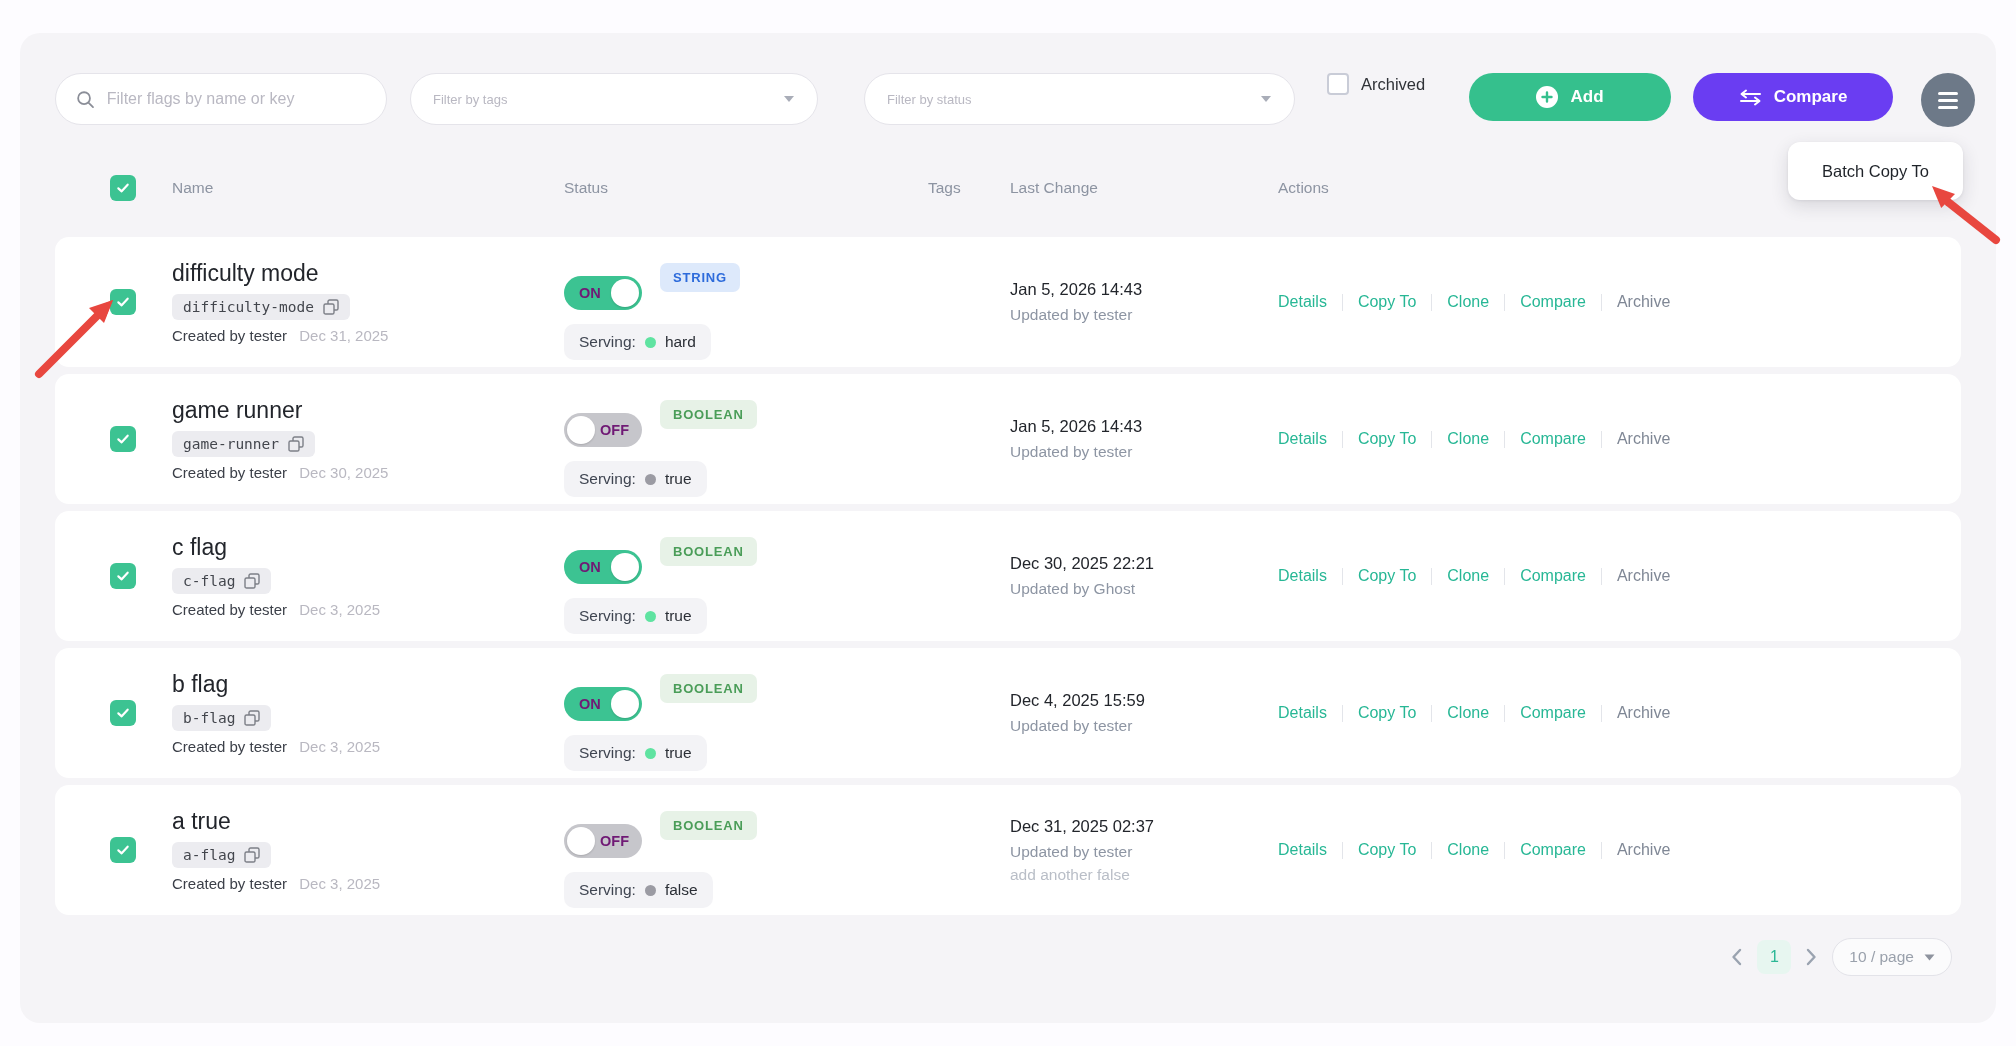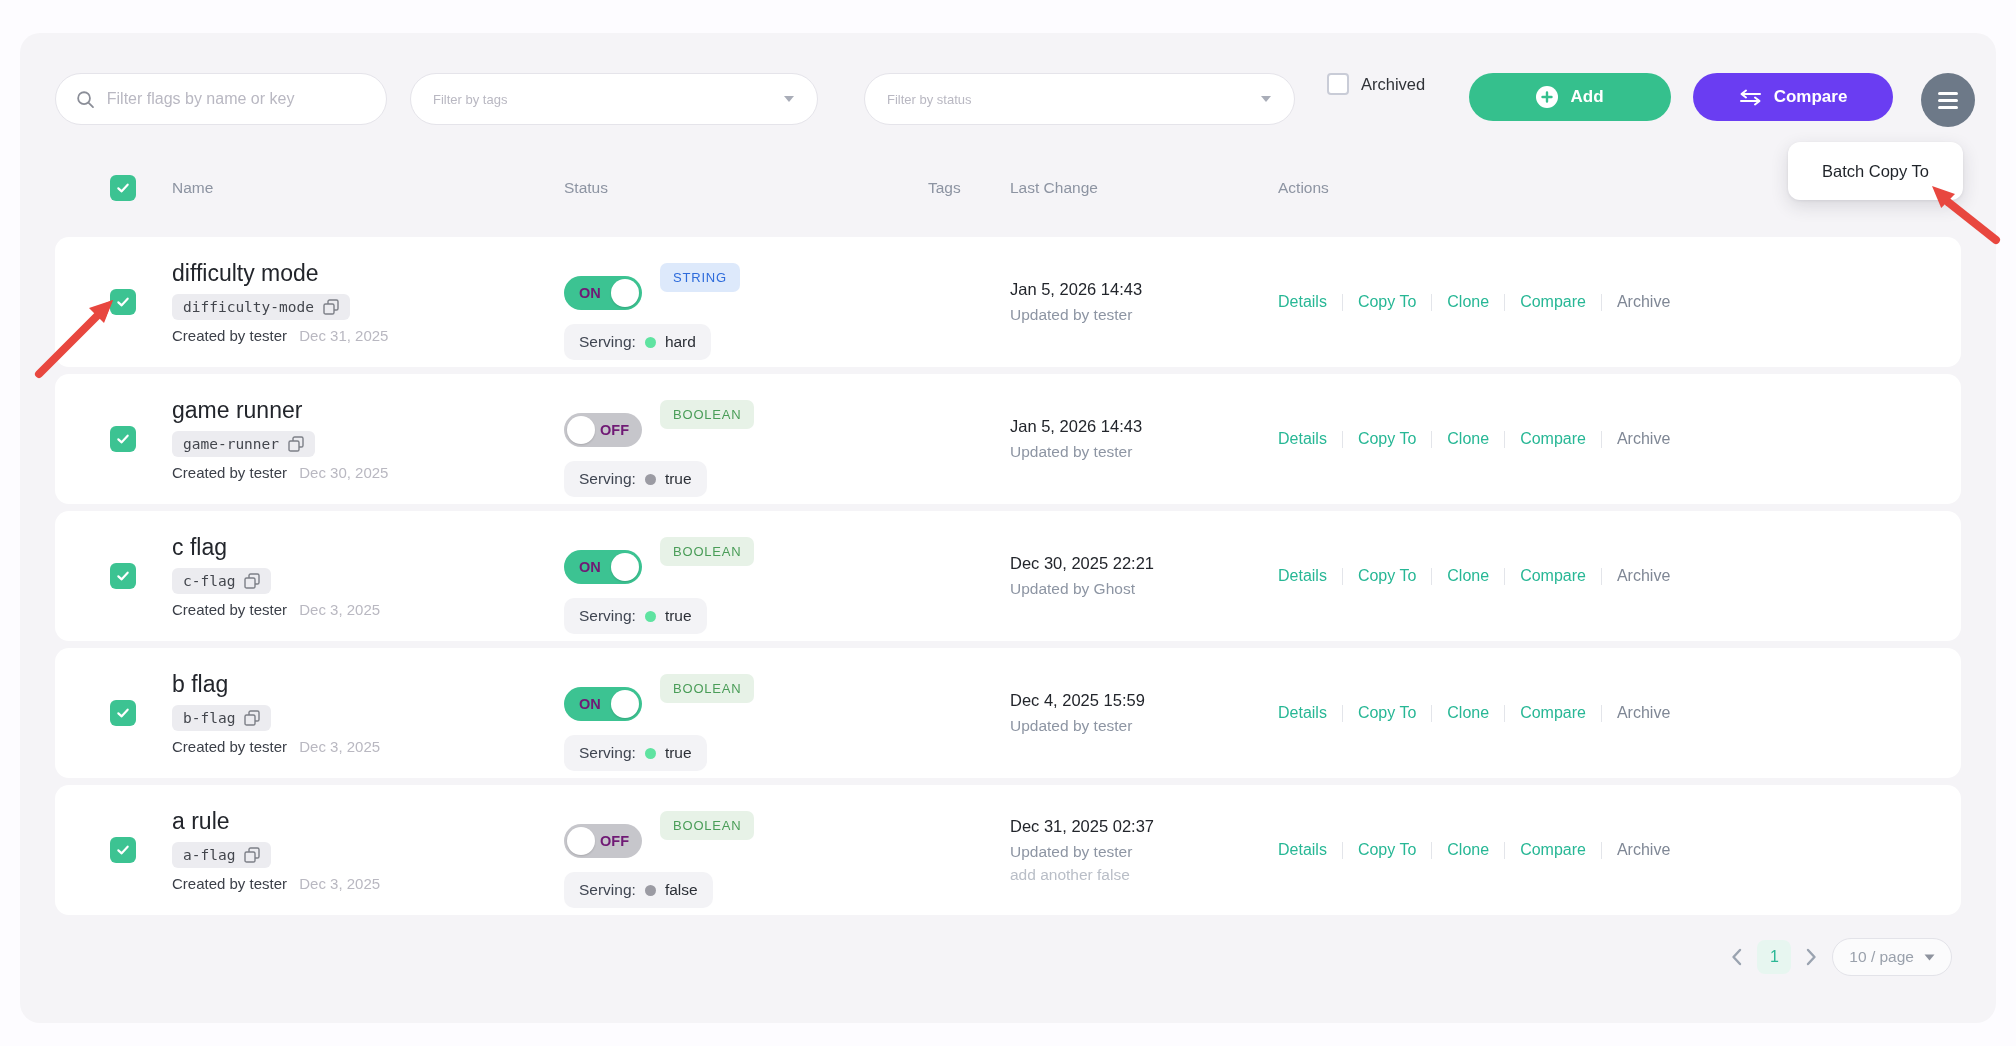--- a/index.html
+++ b/index.html
@@ -112,21 +112,21 @@
     box-shadow:0 1px 2px rgba(0,0,0,.15);
   }
   .toggle .tlabel { position:absolute; top:0; line-height:34px; }
   .toggle.on  { background:#3cc392; }
   .toggle.on .knob { right:3px; }
   .toggle.on .tlabel { left:15px; }
   .toggle.off { background:#c6c6cb; }
   .toggle.off .knob { left:3px; }
   .toggle.off .tlabel { right:13px; }
   .type-badge {
-    font-size:13px; font-weight:normal; letter-spacing:.8px;
+    font-size:13px; font-weight:bold; letter-spacing:.8px;
     padding:7px 13px; border-radius:7px;
   }
   .badge-string  { background:#dde9fb; color:#2d6bdb; }
   .badge-boolean { background:#e7f2e7; color:#4a9d58; }
   .serving-pill {
     display:inline-flex; align-items:center; gap:9px; margin-top:14px;
     background:#f3f3f6; border-radius:10px; padding:9px 15px; font-size:15.5px;
   }
   .serving-pill .slabel { color:#3f4551; }
   .serving-pill .dot { width:11px; height:11px; border-radius:50%; }
@@ -471,21 +471,21 @@
 
   <div class="grid-row flag-row">
     <div class="cell-check">
       <span class="checkbox-checked">
         <svg width="16" height="16" viewBox="0 0 24 24">
           <path d="M5 12.5 L10 17 L19 7" stroke="#fff" stroke-width="3.2" fill="none" stroke-linecap="round" stroke-linejoin="round"></path>
         </svg>
       </span>
     </div>
     <div class="cell-name">
-      <div class="flag-name">a rule</div>
+      <div class="flag-name">a true</div>
       <div class="key-pill">
         <span>a-flag</span>
         <svg width="16" height="16" viewBox="0 0 16 16" fill="none">
           <rect x="5" y="1" width="10" height="10" rx="1.6" stroke="#7c7f87" stroke-width="1.4"></rect>
           <rect x="1" y="5" width="10" height="10" rx="1.6" fill="#ececf0" stroke="#7c7f87" stroke-width="1.4"></rect>
         </svg>
       </div>
       <div class="created-line">
         <span>Created by</span>
         <span style="font-weight:500;">tester</span>

